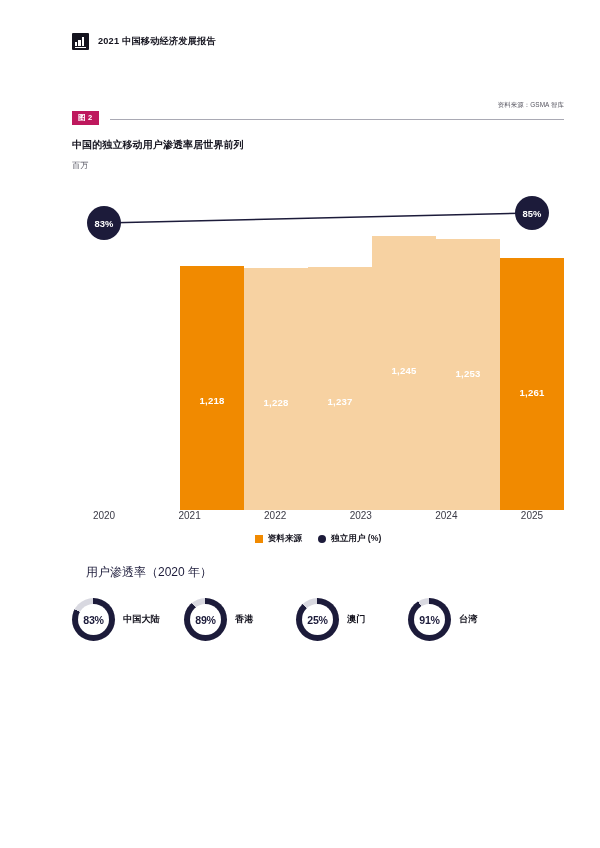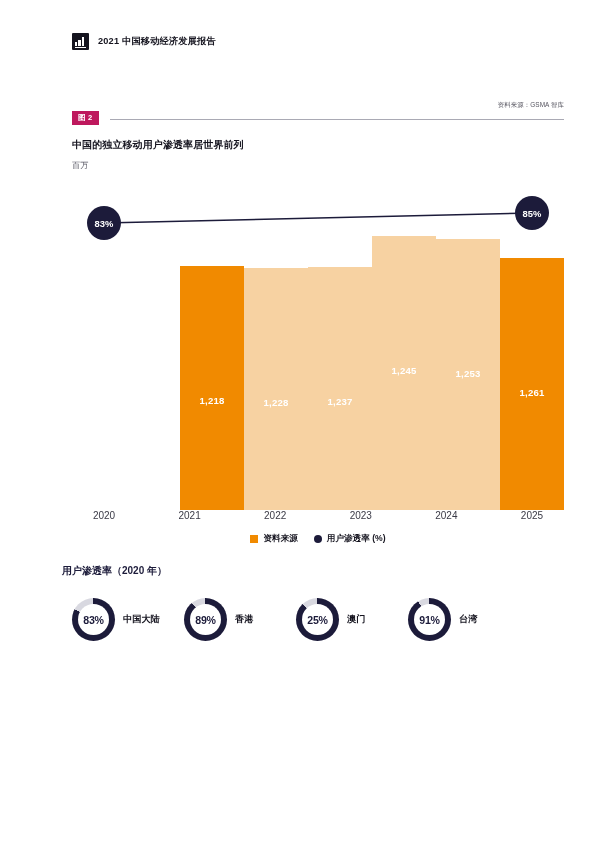--- a/index.html
+++ b/index.html
@@ -221,23 +221,23 @@
   .legend-dot {
     width: 8px; height: 8px;
     border-radius: 50%;
     background: #1c1b3a;
     flex: none;
   }
 
   
   .pen-title {
     position: absolute;
-    left: 44px; top: 564px;
-    font-size: 10px;
-    font-weight: bold;
+    left: 68px; top: 564px;
+    font-size: 12px;
+    font-weight: normal;
     color: #1c1b3a;
   }
   .pen-row {
     position: absolute;
     left: 54px; top: 598px;
     width: 492px;
     display: flex;
     align-items: center;
   }
   .pen-item {
@@ -391,21 +391,21 @@
     </div>
   </div>
 
   <div class="legend">
     <div class="legend-item">
       <span class="legend-swatch"></span>
       <span>资料来源</span>
     </div>
     <div class="legend-item">
       <span class="legend-dot"></span>
-      <span>用户渗透率 (%)</span>
+      <span>独立用户 (%)</span>
     </div>
   </div>
 
   <div class="pen-title">用户渗透率（2020 年）</div>
 
   <div class="pen-row">
     <div class="pen-item">
       <div class="donut" style="background:conic-gradient(#1c1b3a 0% 83%, #d8d8e0 83% 100%)">
         <div class="hole"></div>
         <div class="pct">83%</div>

